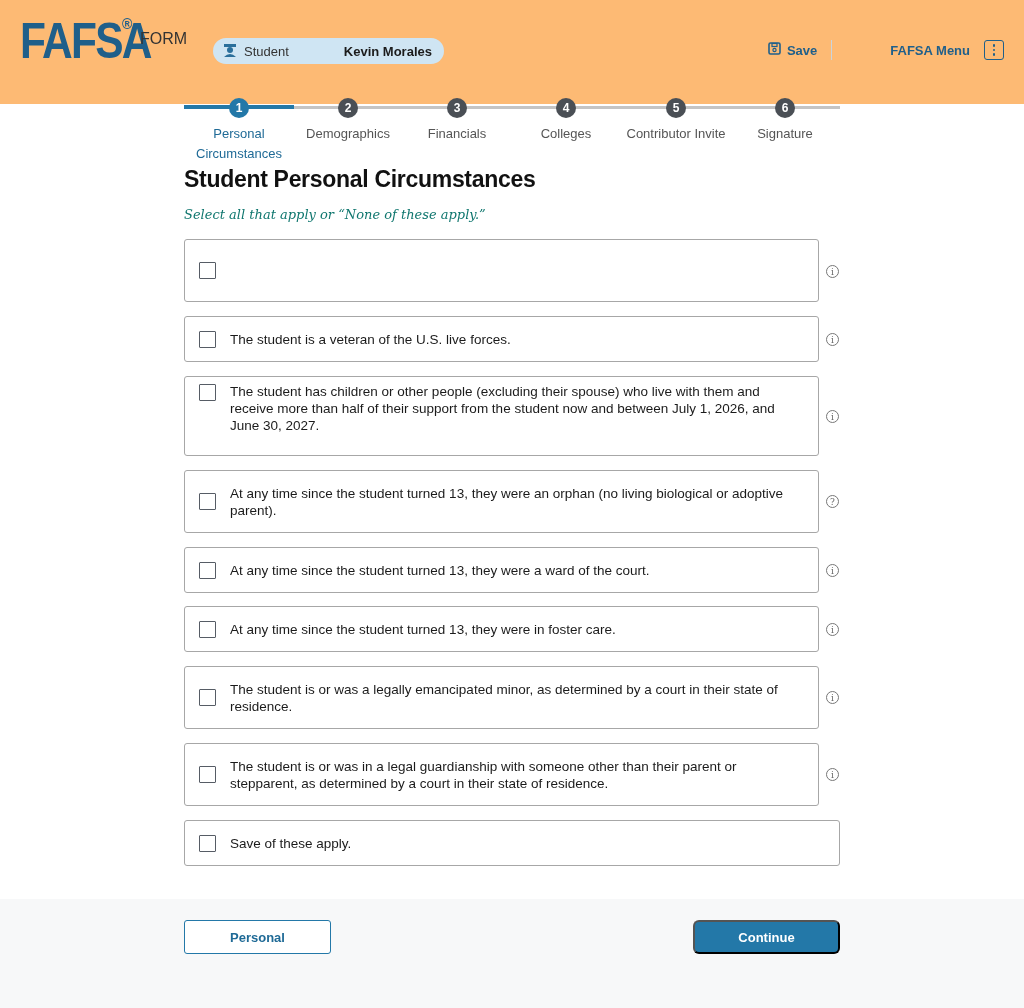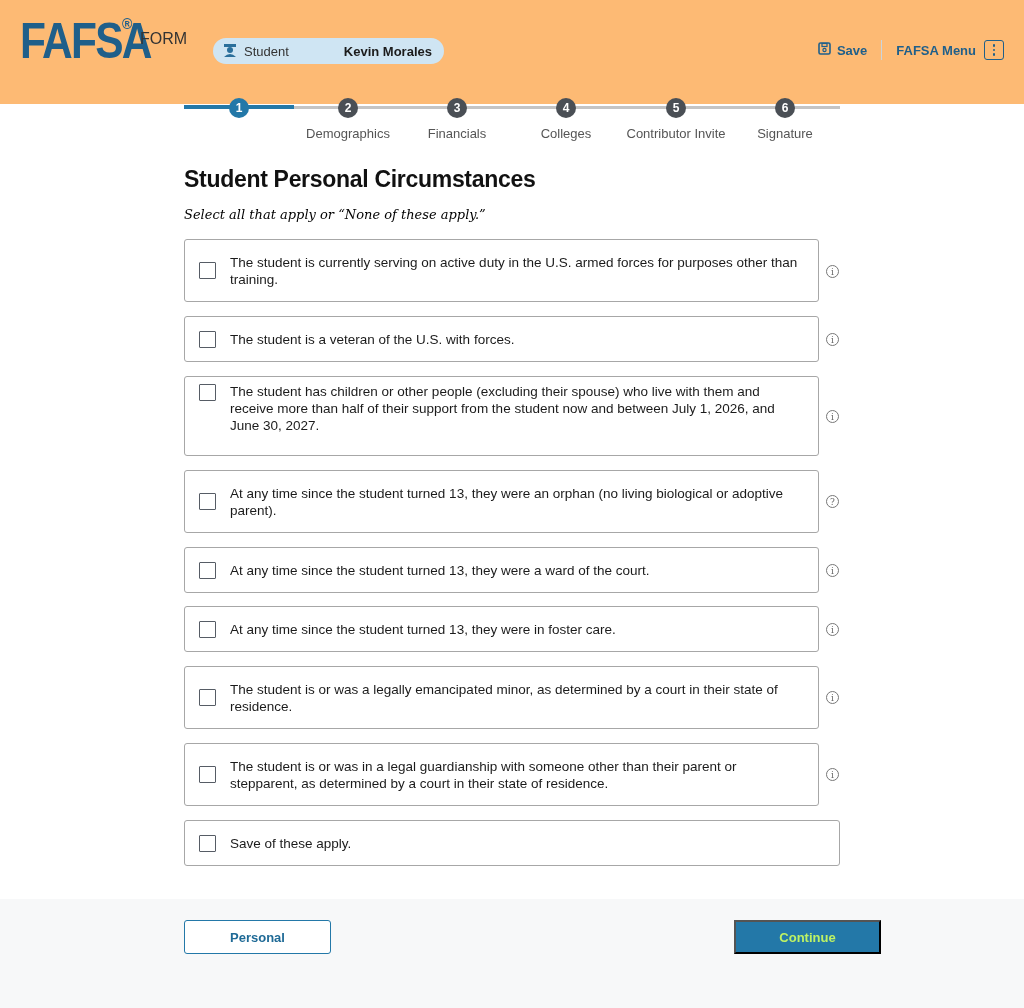--- a/index.html
+++ b/index.html
@@ -7,45 +7,45 @@
   .header { position: absolute; left: 0; top: 0; width: 1024px; height: 104px; background: #fdba74; }
   .logo { position: absolute; left: 20px; top: 14px; display: flex; align-items: flex-start; }
   .logo-text { font-family: "Liberation Sans", sans-serif; font-weight: 700; font-size: 50px; color: #1f5f8a; letter-spacing: -2px; transform: scaleX(0.85); transform-origin: left; line-height: 54px; }
   .logo-reg { position: absolute; left: 102px; top: 2px; font-size: 14px; color: #1f5f8a; font-weight: 700; }
   .logo-form { position: absolute; left: 120px; top: 16px; font-size: 16px; color: #333; white-space: nowrap; }
   .student-pill { position: absolute; left: 213px; top: 38px; height: 26px; padding: 0 12px 0 10px; background: #cfe5f3; border-radius: 13px; display: flex; align-items: center; gap: 7px; font-size: 13px; color: #333; }
   .student-pill .name { font-weight: 700; color: #1b1b1b; padding-left: 48px; }
   .hdr-right { position: absolute; right: 20px; top: 40px; display: flex; align-items: center; gap: 14px; font-size: 13px; color: #1f5f8a; font-weight: 700; }
   .save-btn { display: flex; align-items: center; gap: 6px; cursor: pointer; }
   .divider { width: 1px; height: 20px; background: #c9d4dc; }
-  .menu-btn { display: flex; align-items: center; gap: 8px; cursor: pointer; }
+  .menu-btn { display: flex; align-items: center; gap: 14px; cursor: pointer; margin-left: 44px; }
   .kebab { width: 20px; height: 20px; border: 1.5px solid #1f5f8a; border-radius: 3px; display: flex; flex-direction: column; align-items: center; justify-content: center; gap: 2px; }
   .kebab i { width: 2.5px; height: 2.5px; background: #1f5f8a; border-radius: 50%; display: block; }
 
   .stepper { position: absolute; left: 184px; top: 96px; width: 656px; height: 64px; }
   .track { position: absolute; left: 0; top: 10px; width: 656px; height: 3px; background: #c4c4c4; }
   .track-active { position: absolute; left: 0; top: 9px; width: 110px; height: 4px; background: #2378a8; }
   .step { position: absolute; top: 0; width: 110px; text-align: center; }
   .step .num { width: 20px; height: 20px; border-radius: 50%; background: #4a4f55; color: #fff; font-size: 12px; font-weight: 700; margin: 2px auto 0; display: flex; align-items: center; justify-content: center; position: relative; }
   .step.active .num { background: #2378a8; }
   .step .lbl { font-size: 13px; color: #555; margin-top: 6px; line-height: 20px; }
   .step.active .lbl { color: #1f6a96; }
 
   .title { position: absolute; left: 184px; top: 166px; font-size: 23px; color: #111; letter-spacing: -0.3px; }
-  .subtitle { position: absolute; left: 184px; top: 207px; font-family: "DejaVu Serif", serif; font-style: italic; font-size: 13px; color: #000000; }
+  .subtitle { position: absolute; left: 184px; top: 207px; font-family: "DejaVu Serif", serif; font-style: italic; font-size: 13px; color: #0f766e; }
 
   .opt { position: absolute; left: 184px; width: 635px; border: 1px solid #a7a7a7; border-radius: 3px; background: #fff; display: flex; align-items: center; padding: 0 14px; cursor: pointer; }
   .opt.wide { width: 656px; }
   .cb { width: 17px; height: 17px; border: 1.5px solid #565c65; border-radius: 1px; flex-shrink: 0; margin-right: 14px; background: #fff; }
   .opt-text { font-size: 13.5px; line-height: 17px; color: #1b1b1b; }
   .info { position: absolute; left: 826px; width: 13px; height: 13px; border: 1px solid #777; border-radius: 50%; font-size: 9px; color: #666; display: flex; align-items: center; justify-content: center; font-family: "DejaVu Serif", serif; cursor: pointer; }
 
   .footer { position: absolute; left: 0; top: 899px; width: 1024px; height: 109px; background: #f7f8f9; }
   .btn-prev { position: absolute; left: 184px; top: 920px; width: 147px; height: 34px; border: 1.5px solid #2378a8; border-radius: 3px; background: #fff; color: #1f6a96; font-size: 13px; font-weight: 700; display: flex; align-items: center; justify-content: center; cursor: pointer; }
-  .btn-cont { position: absolute; left: 693px; top: 920px; width: 147px; height: 34px; border-radius: 0; background: #2378a8; color: #bef264; font-size: 13px; font-weight: 700; display: flex; align-items: center; justify-content: center; cursor: pointer; margin-left: 41px; }
+  .btn-cont { position: absolute; left: 693px; top: 920px; width: 147px; height: 34px; border-radius: 6px; background: #2378a8; color: #ffffff; font-size: 13px; font-weight: 700; display: flex; align-items: center; justify-content: center; cursor: pointer; }
 </style>
 </head>
 <body>
 
 <div class="header">
   <div class="logo">
     <span class="logo-text">FAFSA</span>
     <span class="logo-reg">®</span>
     <span class="logo-form">FORM</span>
   </div>
@@ -81,20 +81,21 @@
         </span>
     </div>
   </div>
 </div>
 
 <div class="stepper">
   <div class="track"></div>
   <div class="track-active"></div>
   <div class="step active" style="left:0px">
     <div class="num">1</div>
+    <div class="lbl">Personal Circumstances</div>
   </div>
   <div class="step" style="left:109px">
     <div class="num">2</div>
     <div class="lbl">Demographics</div>
   </div>
   <div class="step" style="left:218px">
     <div class="num">3</div>
     <div class="lbl">Financials</div>
   </div>
   <div class="step" style="left:327px">
@@ -109,27 +110,26 @@
     <div class="num">6</div>
     <div class="lbl">Signature</div>
   </div>
 </div>
 
 <h1 class="title">Student Personal Circumstances</h1>
 <div class="subtitle">Select all that apply or “None of these apply.”</div>
 
 <label class="opt" style="top:239px;height:63px">
   <span class="cb"></span>
-  <span class="opt-text">The student is currently serving on active duty in the U.S. armed forces for purposes other than training.</span>
 </label>
 <span class="info" style="top:265px">i</span>
 
 <label class="opt" style="top:316px;height:46px">
   <span class="cb"></span>
-  <span class="opt-text">The student is a veteran of the U.S. with forces.</span>
+  <span class="opt-text">The student is a veteran of the U.S. live forces.</span>
 </label>
 <span class="info" style="top:333px">i</span>
 
 <label class="opt" style="top:376px;height:80px;align-items:flex-start;padding-top:6px">
   <span class="cb" style="margin-top:1px"></span>
   <span class="opt-text">The student has children or other people (excluding their spouse) who live with them and receive more than half of their support from the student now and between July 1, 2026, and June 30, 2027.</span>
 </label>
 <span class="info" style="top:410px">i</span>
 
 <label class="opt" style="top:470px;height:63px">

